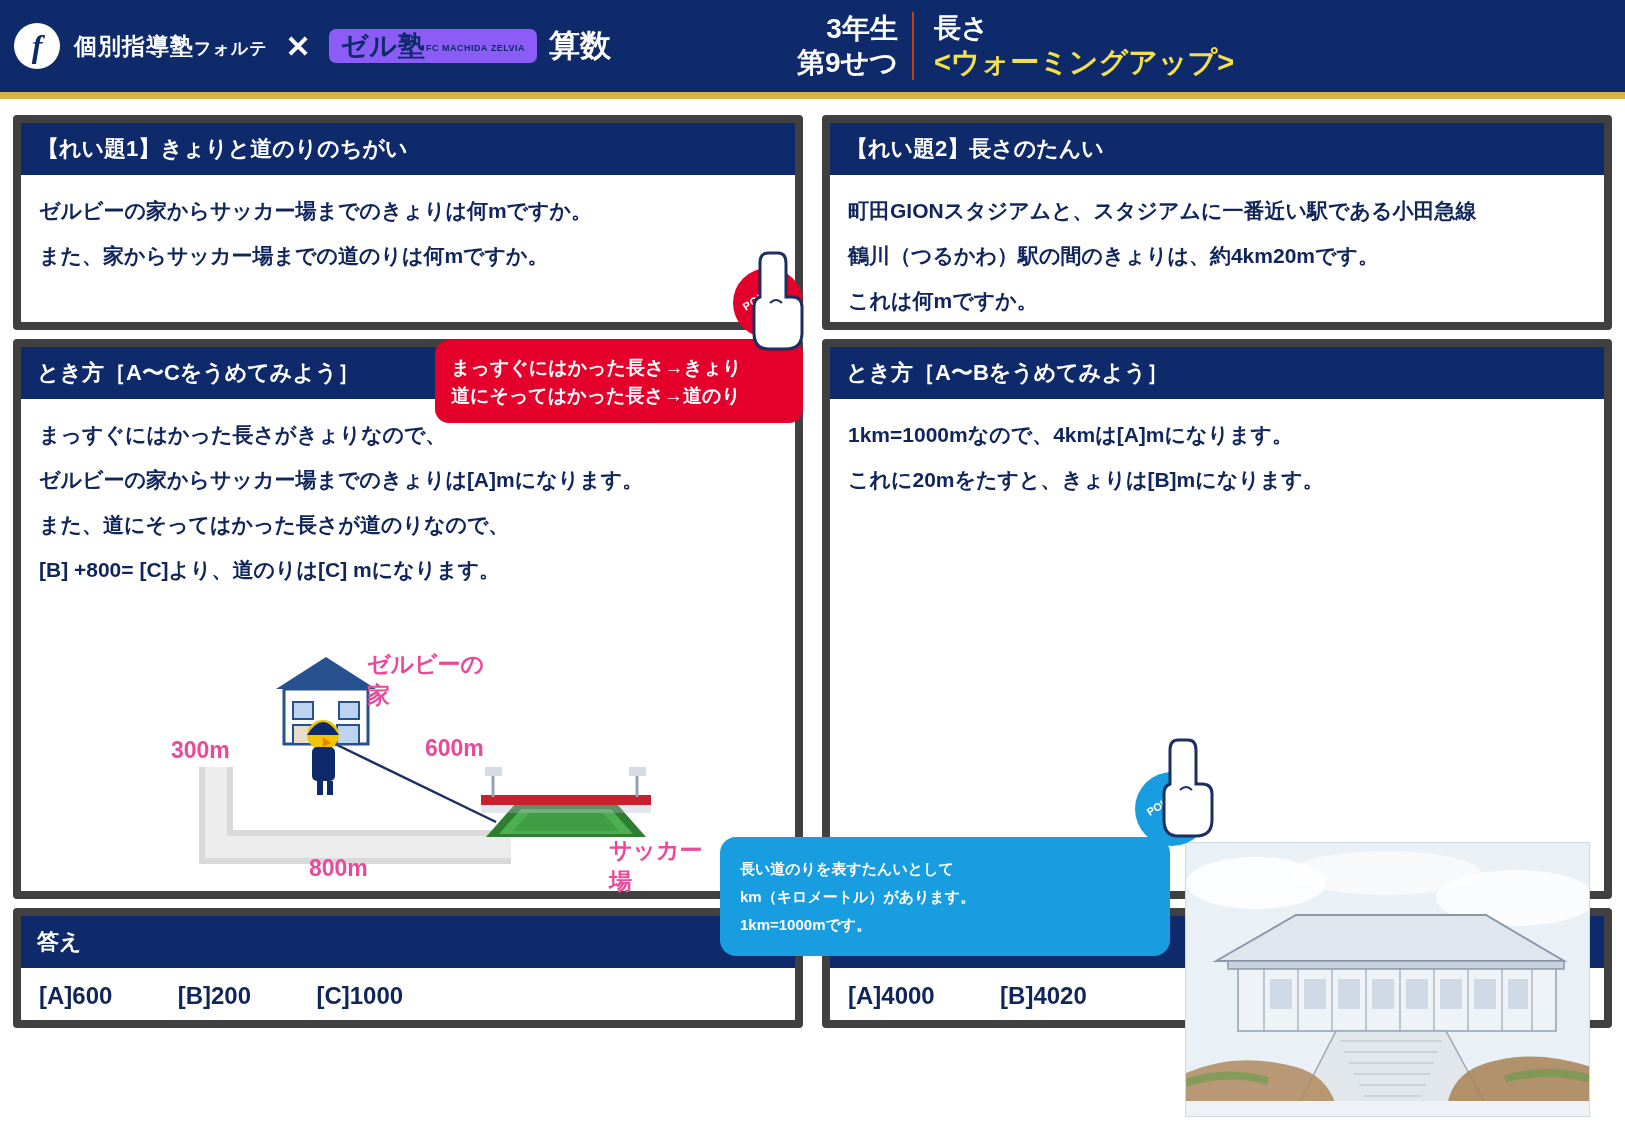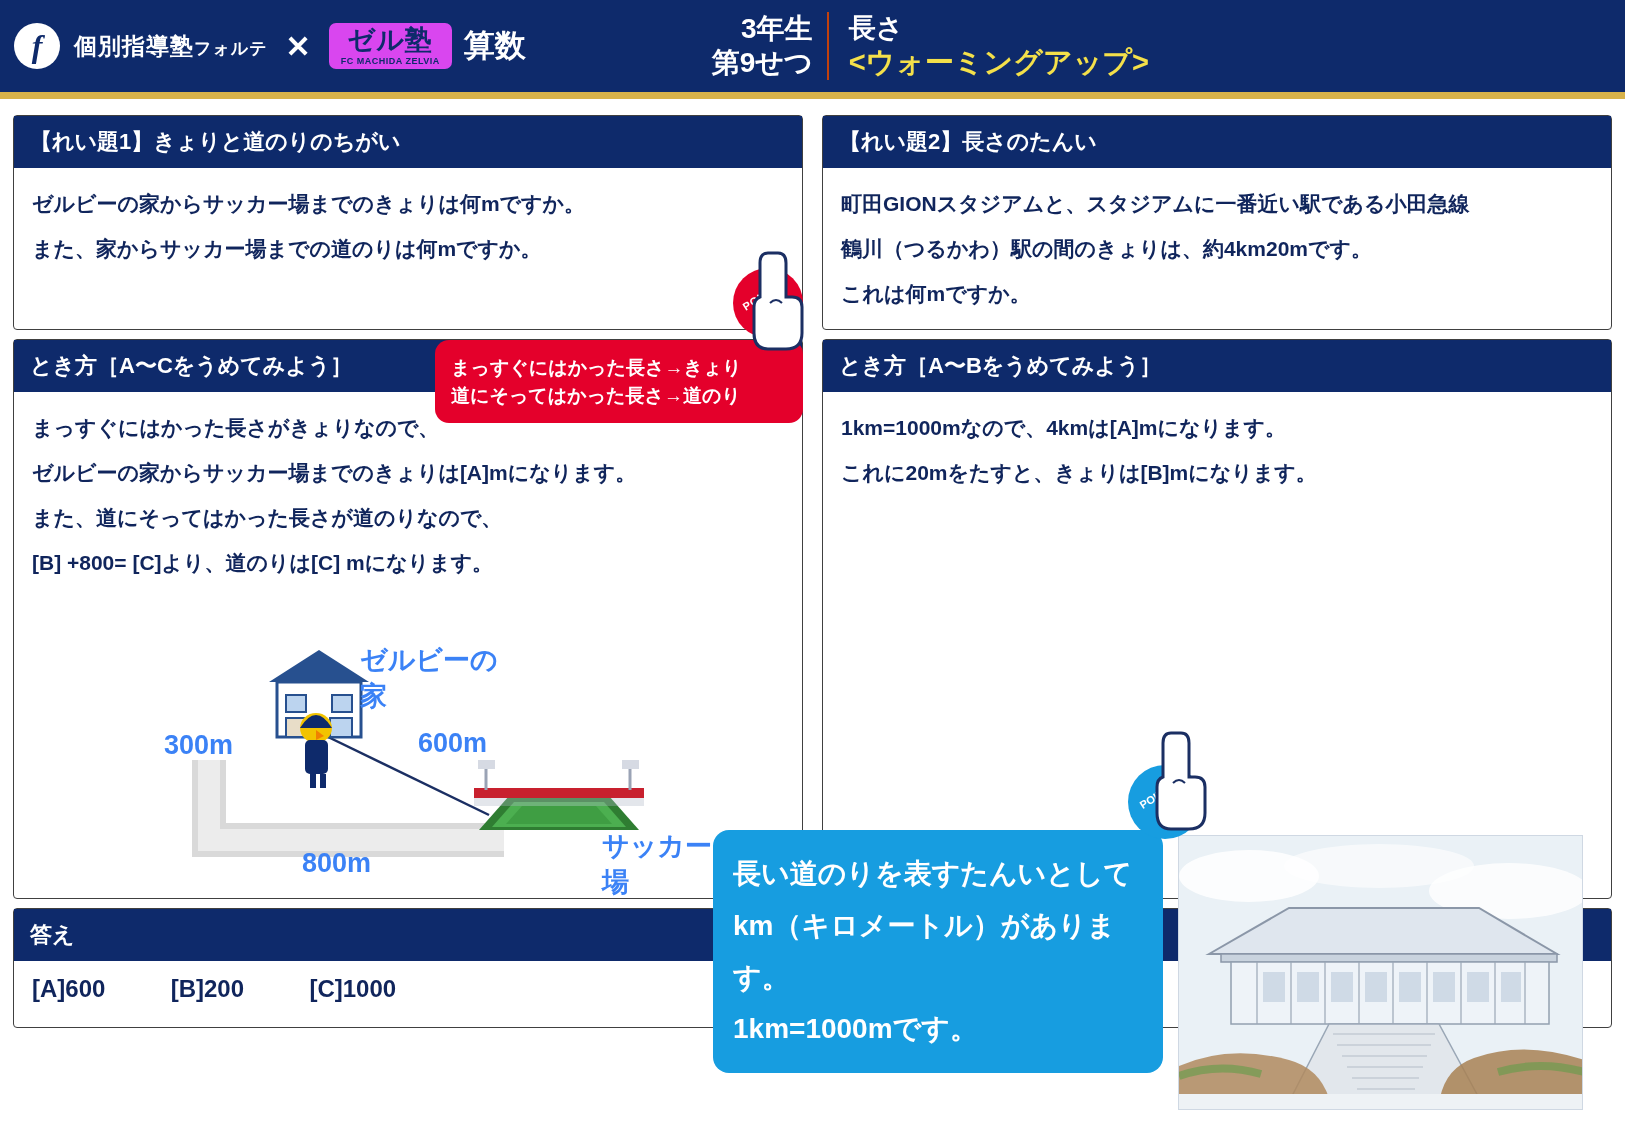--- a/index.html
+++ b/index.html
@@ -61,25 +61,24 @@
   .brand-name .small {
     font-size: 17px;
   }
   .times {
     color: #ffffff;
     font-size: 30px;
     font-weight: bold;
     margin: 0 18px;
   }
   .zel-badge {
-    background: #d946ef;
+    background: #8b5cf6;
     border-radius: 7px;
     padding: 4px 12px 3px 12px;
     display: flex;
-    flex-direction: column;
     align-items: center;
     line-height: 1;
   }
   .zel-badge .zel-main {
     color: #0e2a6b;
     font-size: 27px;
     font-weight: bold;
     letter-spacing: 1px;
   }
   .zel-badge .zel-sub {
@@ -127,21 +126,21 @@
   
   .col {
     position: absolute;
     top: 115px;
     width: 790px;
   }
   .col-left { left: 13px; }
   .col-right { left: 822px; }
 
   .card {
-    border: 1px solid #404040;
+    border: 8px solid #404040;
     border-radius: 4px;
     box-sizing: border-box;
     background: #ffffff;
   }
   .card-head {
     background: #0e2a6b;
     color: #ffffff;
     font-size: 22px;
     font-weight: bold;
     padding: 11px 16px;
@@ -215,21 +214,21 @@
   
   .point-bubble-blue {
     position: absolute;
     left: -110px;
     top: 490px;
     width: 450px;
     background: #179de0;
     border-radius: 16px;
     padding: 18px 20px;
     color: #ffffff;
-    font-size: 28px;
+    font-size: 15px;
     font-weight: bold;
     line-height: 1.85;
     box-sizing: border-box;
     z-index: 5;
   }
   .point-badge-blue {
     position: absolute;
     width: 74px; height: 74px;
     border-radius: 50%;
     background: #179de0;
@@ -249,22 +248,22 @@
   
   .illus {
     position: absolute;
     left: 120px;
     top: 300px;
     width: 640px;
     height: 250px;
   }
   .label {
     position: absolute;
-    color: #3b82f6;
-    font-size: 27px;
+    color: #ec4899;
+    font-size: 23px;
     font-weight: bold;
   }
 
   
   .stadium-photo {
     position: absolute;
     left: 355px;
     top: 495px;
     width: 405px;
     height: 275px;

